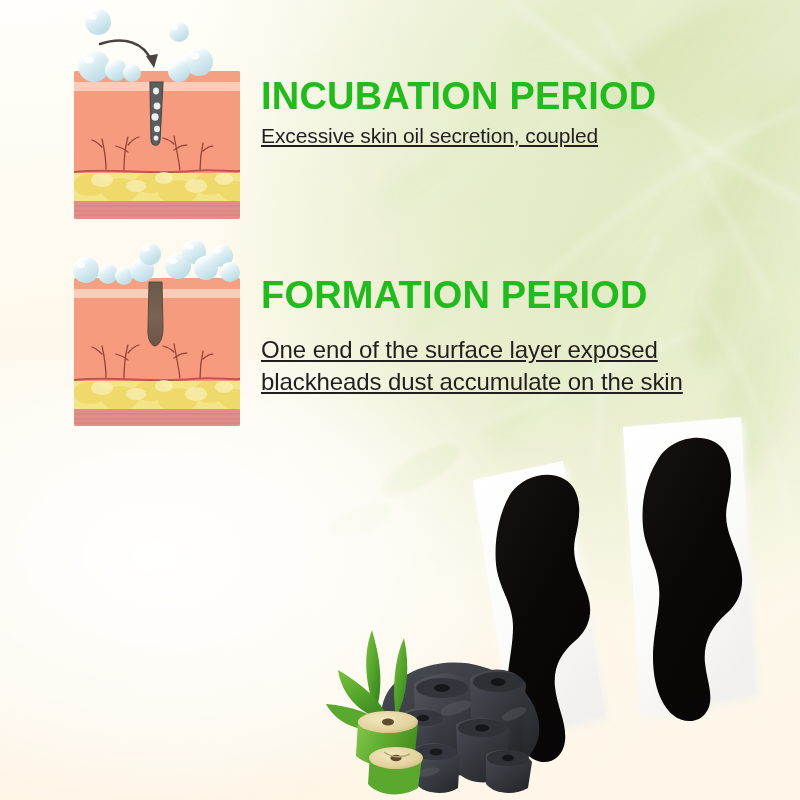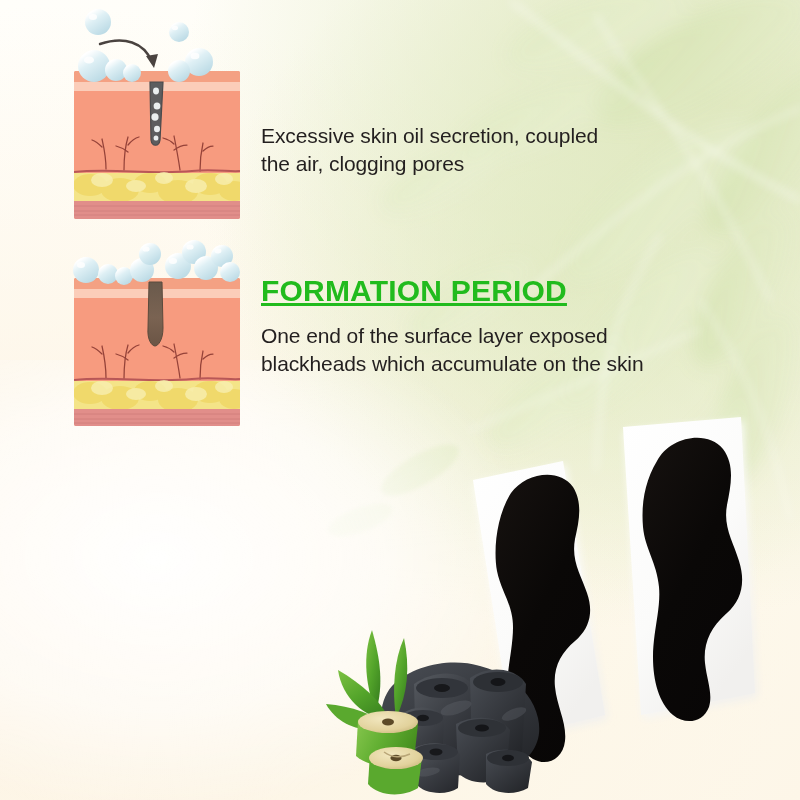--- a/index.html
+++ b/index.html
@@ -54,20 +54,21 @@
     color: #21bb1d;
     letter-spacing: 0.2px;
     white-space: nowrap;
     line-height: 1;
   }
   .body-copy {
     position: absolute;
     color: #231f1f;
     line-height: 1.34;
     letter-spacing: -0.1px;
+    text-decoration: underline;
   }
 
   
   .photo-zone { position: absolute; }
 </style>
 </head>
 <body>
 
 <div id="page">
 
@@ -297,31 +298,31 @@
           <ellipse cx="19" cy="27" rx="4" ry="3"></ellipse>
           <ellipse cx="84" cy="11" rx="3.6" ry="2.6"></ellipse>
           <ellipse cx="111" cy="23" rx="4" ry="3"></ellipse>
           <ellipse cx="128" cy="9" rx="3.6" ry="2.6"></ellipse>
           <ellipse cx="156" cy="13" rx="3.4" ry="2.4"></ellipse>
         </g>
       </g>
     </svg>
   </div>
 
+  <div class="heading" style="left:261px; top:77px; font-size:38px;">INCUBATION PERIOD</div>
 
   <div class="body-copy" style="left:261px; top:122px; width:400px; font-size:21px;">
     <div>Excessive skin oil secretion, coupled</div>
-    <div>the air, clogging pores</div>
-  </div>
-
-  <div class="heading" style="left:261px; top:276px; font-size:30px;text-decoration:underline;">FORMATION PERIOD</div>
-
-  <div class="body-copy" style="left:261px; top:322px; width:430px; font-size:21px;">
+  </div>
+
+  <div class="heading" style="left:261px; top:276px; font-size:38px;">FORMATION PERIOD</div>
+
+  <div class="body-copy" style="left:261px; top:334px; width:430px; font-size:24px;">
     <div>One end of the surface layer exposed</div>
-    <div>blackheads which accumulate on the skin</div>
+    <div>blackheads dust accumulate on the skin</div>
   </div>
 
   <div class="photo-zone" style="left:455px; top:415px; width:345px; height:385px;">
     <svg width="345" height="385" viewBox="0 0 345 385">
       <defs>
         <linearGradient id="paperG" x1="0" y1="0" x2="0.6" y2="1">
           <stop offset="0%" stop-color="#ffffff"></stop>
           <stop offset="60%" stop-color="#fbfbfa"></stop>
           <stop offset="100%" stop-color="#f1f0ee"></stop>
         </linearGradient>

